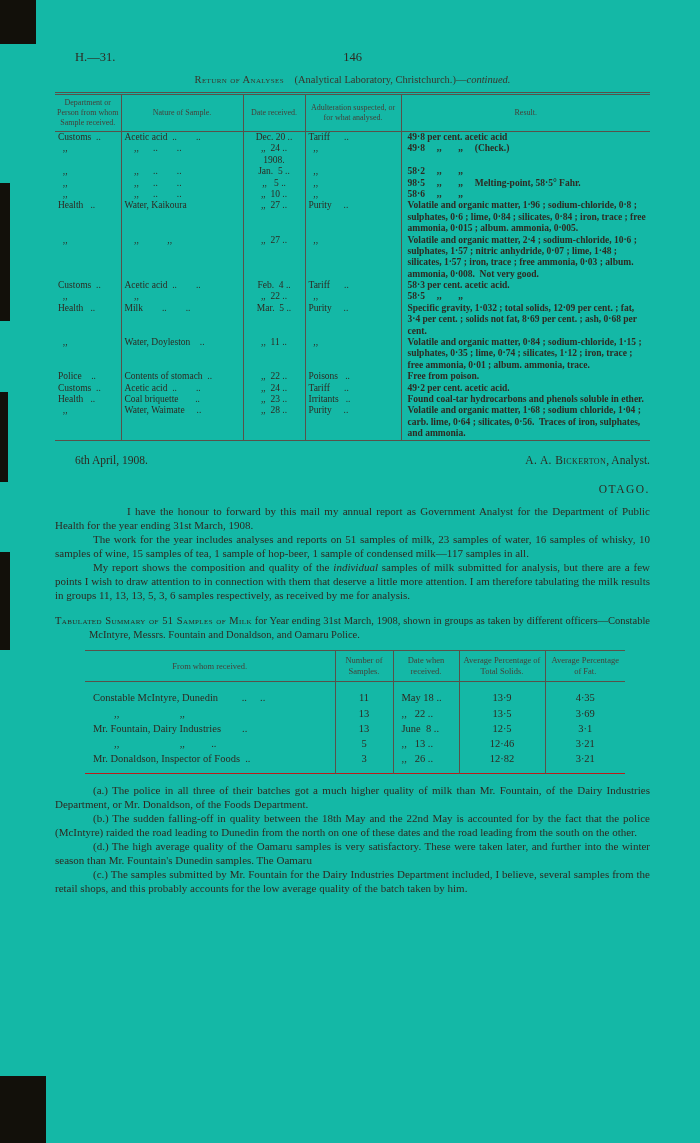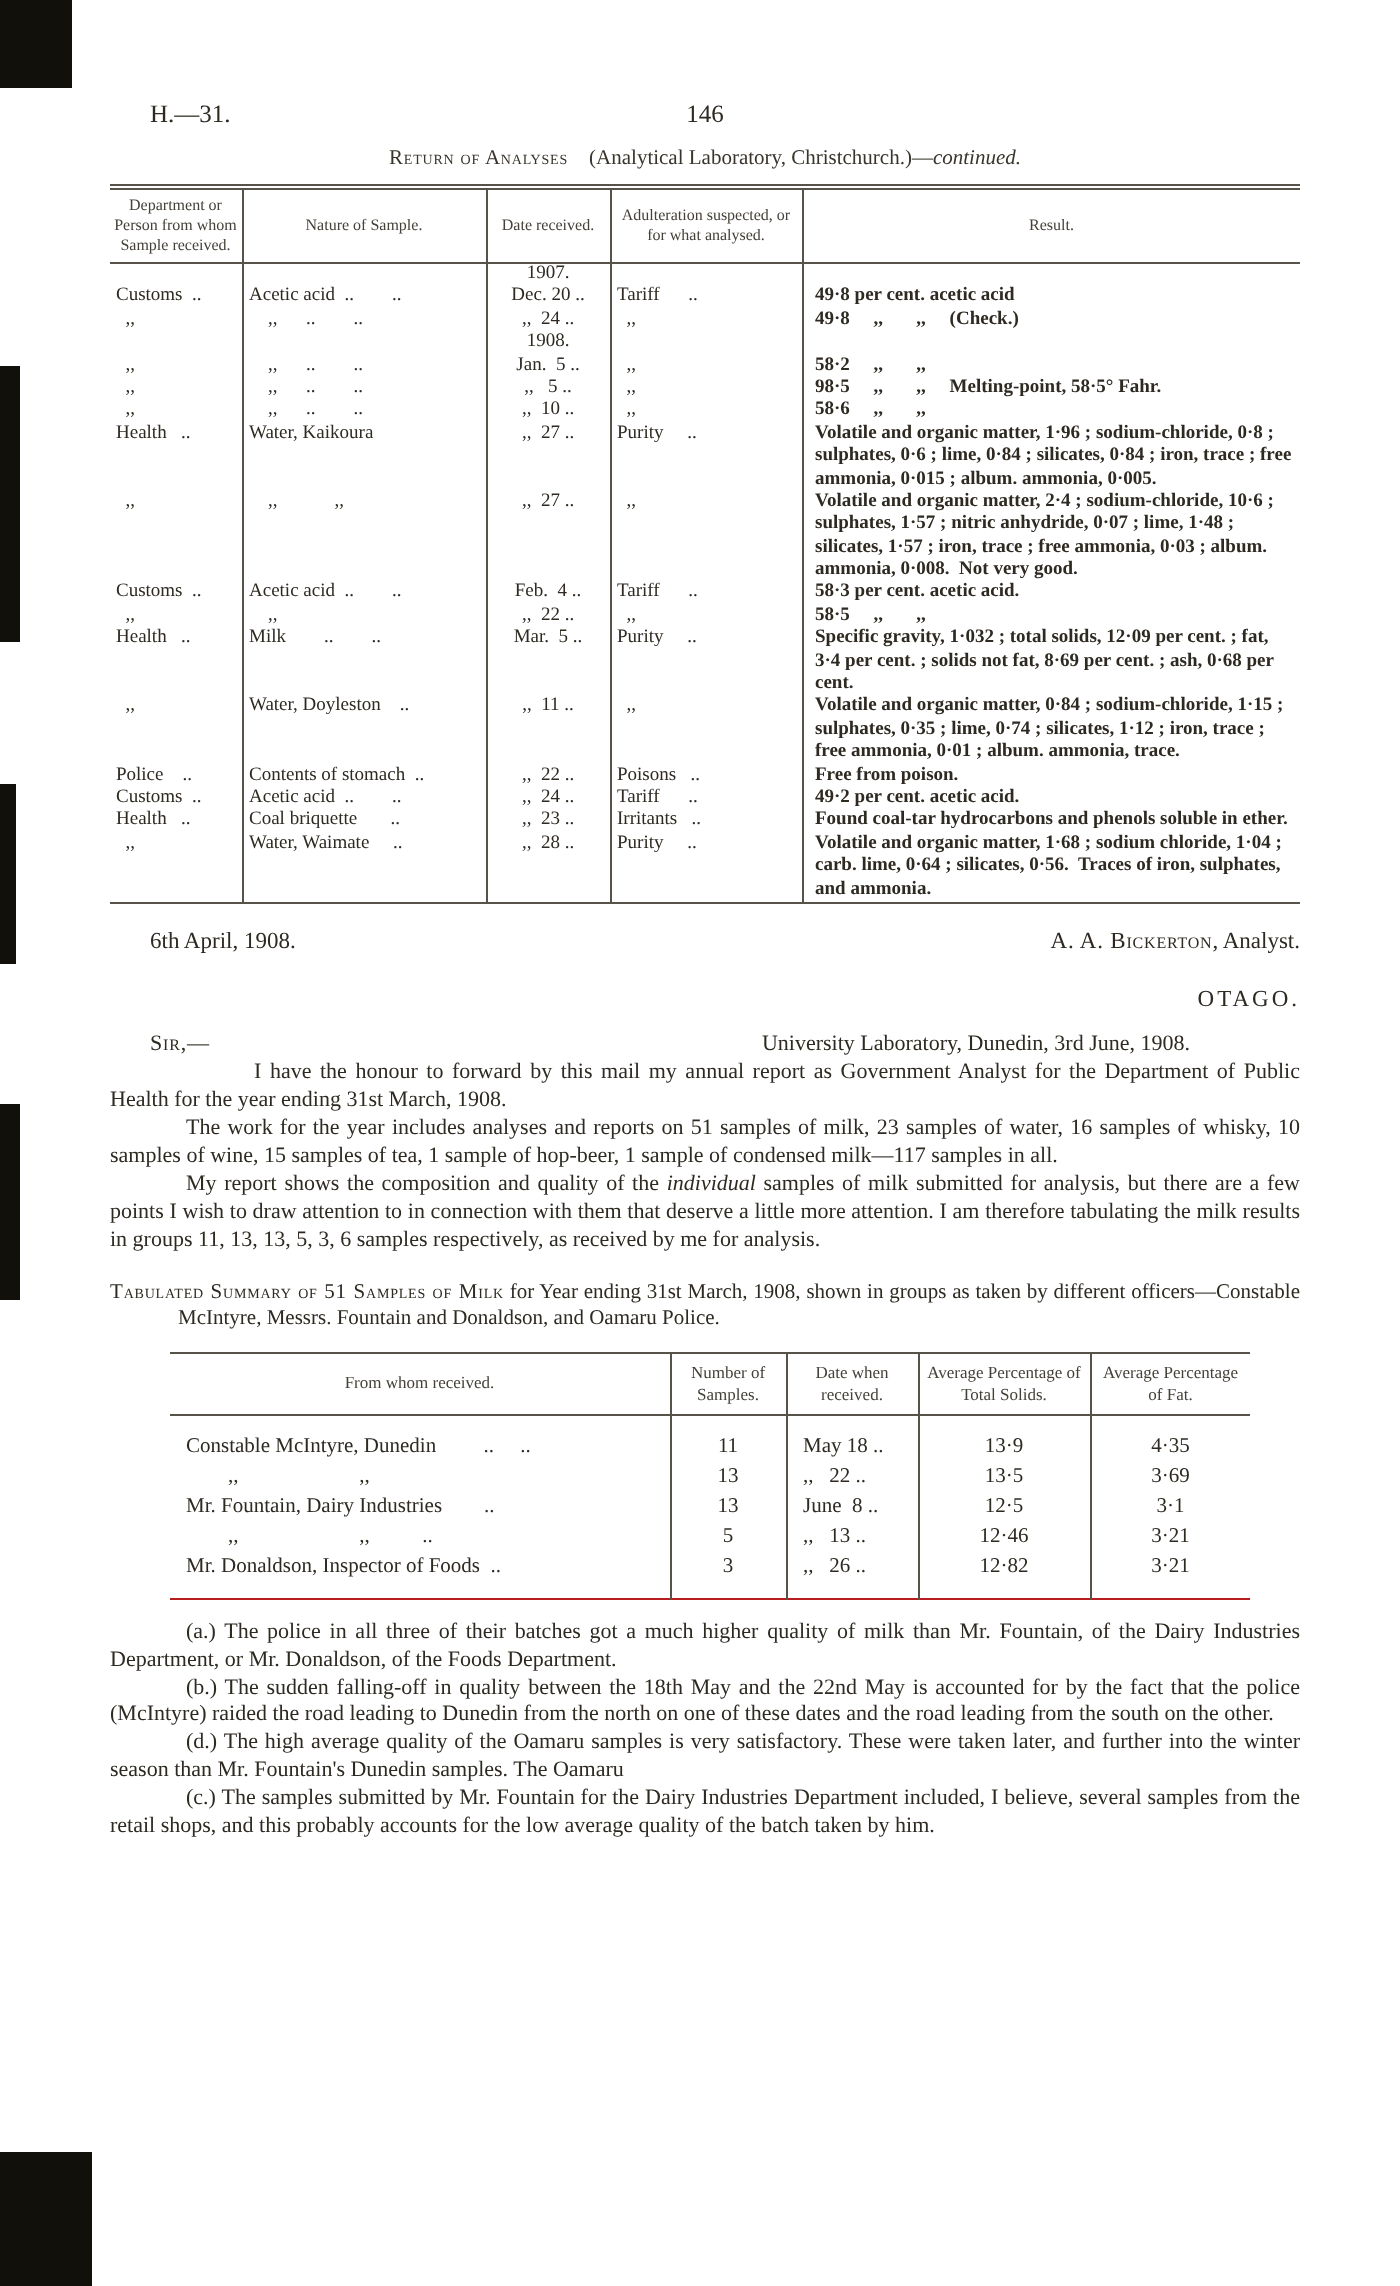--- a/index.html
+++ b/index.html
@@ -1,19 +1,19 @@
 <!DOCTYPE html>
 <html><head>
 <meta charset="utf-8">
 <style>
   * { margin:0; padding:0; box-sizing:border-box; }
   html,body { background:#d8d5cd; }
   .page {
     position:relative; width:700px; height:1143px; margin:0 auto;
-    background:#ffffff; color:#2e2a22; overflow:hidden;
+    background:#14b8a6; color:#2e2a22; overflow:hidden;
     font-family:"Liberation Serif","DejaVu Serif",serif;
     padding:50px 50px 0 55px;
   }
   .artifact { position:absolute; background:#12100a; }
   #a1 { left:0; top:0;      width:36px; height:44px; }
   #a2 { left:0; top:183px;  width:10px; height:138px; }
   #a3 { left:0; top:392px;  width:8px;  height:90px; }
   #a4 { left:0; top:552px;  width:10px; height:98px; }
   #a5 { left:0; top:1076px; width:46px; height:67px; }
 
@@ -98,27 +98,20 @@
       <tr id="t1headrow">
           <th>Department or Person from whom Sample received.</th>
           <th>Nature of Sample.</th>
           <th>Date received.</th>
           <th>Adulteration suspected, or for what analysed.</th>
           <th>Result.</th>
         </tr>
     </thead>
     <tbody id="t1body">
         <tr>
-          <td class="c-dept"></td>
-          <td class="c-nature"></td>
-          <td class="c-date year">1907.</td>
-          <td class="c-anal"></td>
-          <td class="c-result"></td>
-        </tr>
-        <tr>
           <td class="c-dept">Customs  ..</td>
           <td class="c-nature">Acetic acid  ..        ..</td>
           <td class="c-date">Dec. 20 ..</td>
           <td class="c-anal">Tariff      ..</td>
           <td class="c-result">49·8 per cent. acetic acid</td>
         </tr>
         <tr>
           <td class="c-dept">  ,,</td>
           <td class="c-nature">    ,,      ..        ..</td>
           <td class="c-date">,,  24 ..</td>
@@ -227,24 +220,20 @@
   </table>
 
   <div class="sigrow">
     <span class="sigdate">6th April, 1908.</span>
     <span class="signame"><span class="sc">A. A. Bickerton</span><span>, Analyst.</span></span>
   </div>
 
   <div class="otago">OTAGO.</div>
 
   <div class="letter">
-    <div class="salline">
-      <span class="sc" style="padding-left:20px">Sir,—</span>
-      <span class="address">University Laboratory, Dunedin, 3rd June, 1908.</span>
-    </div>
     <p class="deep">I have the honour to forward by this mail my annual report as Government Analyst for the Department of Public Health for the year ending 31st March, 1908.</p>
     <p>The work for the year includes analyses and reports on 51 samples of milk, 23 samples of water, 16 samples of whisky, 10 samples of wine, 15 samples of tea, 1 sample of hop-beer, 1 sample of condensed milk—117 samples in all.</p>
     <p><span>My report shows the composition and quality of the </span><span class="it">individual</span><span> samples of milk submitted for analysis, but there are a few points I wish to draw attention to in connection with them that deserve a little more attention.  I am therefore tabulating the milk results in groups 11, 13, 13, 5, 3, 6 samples respectively, as received by me for analysis.</span></p>
   </div>
 
   <div class="sumhead"><span class="sc">Tabulated Summary of 51 Samples of Milk</span><span> for Year ending 31st March, 1908, shown in groups as taken by different officers—Constable McIntyre, Messrs. Fountain and Donaldson, and Oamaru Police.</span></div>
 
   <table class="t2">
     <colgroup>
       <col style="width:250px">

